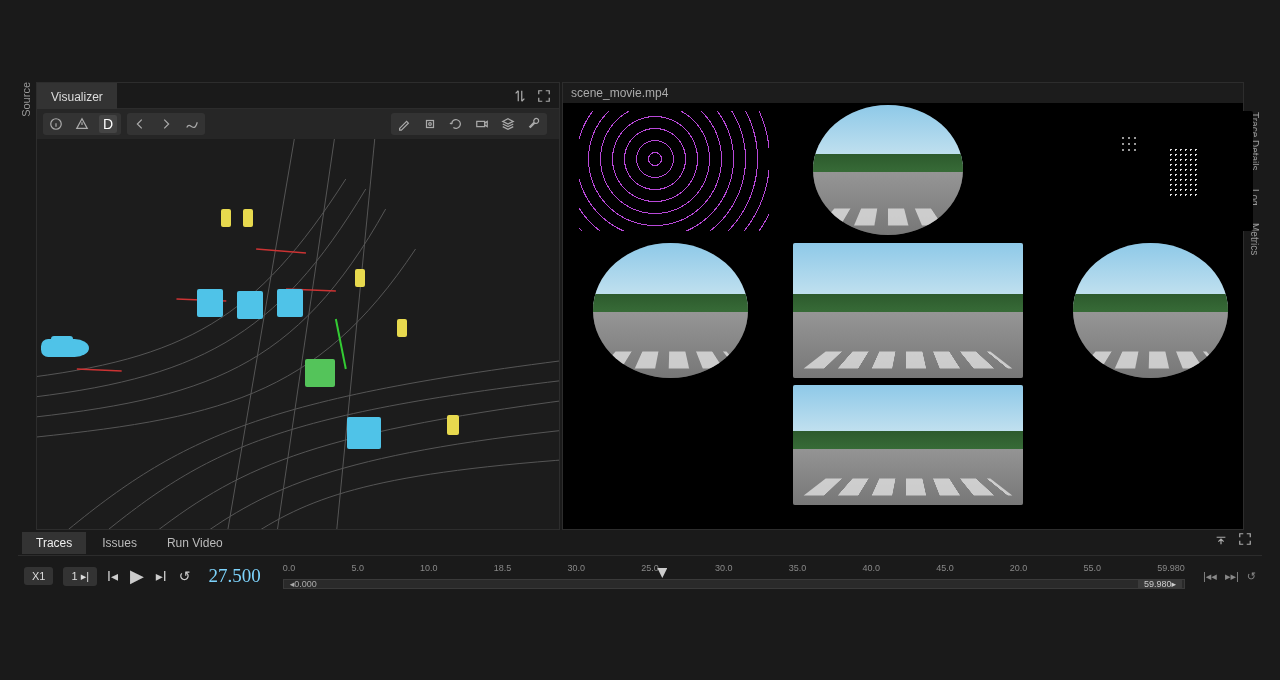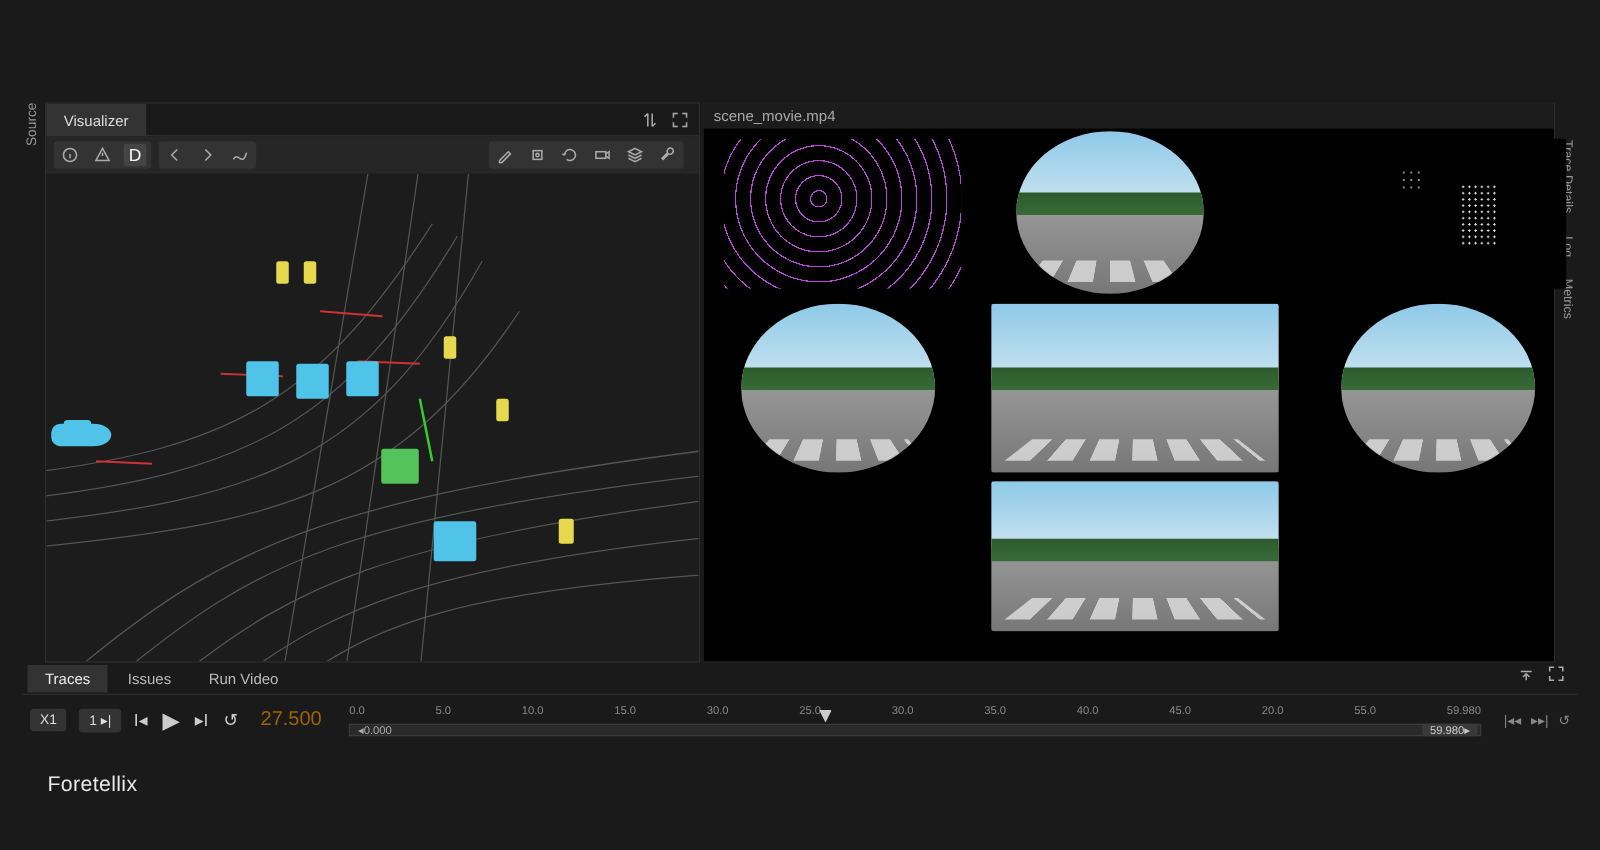--- a/index.html
+++ b/index.html
@@ -211,21 +211,21 @@
     align-items: center;
     height: 40px;
     padding: 0 6px;
     gap: 10px;
   }
   .pill {
     background:#333; border-radius:3px; padding:3px 8px; font-size:11px; color:#ddd;
   }
   .play-ctrl { display:flex; gap:12px; align-items:center; color:#ccc; }
   .play-ctrl .ico { font-size:14px; cursor:pointer; }
-  .time-now { font-size:16px; color:#a16207; font-weight:500; padding:0 8px; }
+  .time-now { font-size:19px; color:#7dd3fc; font-weight:500; padding:0 8px;font-family:Liberation Serif, serif; }
   .ruler-wrap { flex:1; display:flex; flex-direction:column; }
   .ruler {
     position: relative;
     height: 16px;
     display: flex;
     justify-content: space-between;
     font-size: 9px;
     color: #888;
     padding: 0 4px;
   }
@@ -466,21 +466,21 @@
         <span class="ico" style="font-size:18px">▶</span>
         <span class="ico">▸I</span>
         <span class="ico">↺</span>
       </div>
       <div class="time-now">27.500</div>
       <div class="ruler-wrap">
         <div class="ruler">
           <span>0.0</span>
           <span>5.0</span>
           <span>10.0</span>
-          <span>15.0</span>
+          <span>18.5</span>
           <span>30.0</span>
           <span>25.0</span>
           <span>30.0</span>
           <span>35.0</span>
           <span>40.0</span>
           <span>45.0</span>
           <span>20.0</span>
           <span>55.0</span>
           <span>59.980</span>
         </div>
@@ -491,14 +491,13 @@
         </div>
       </div>
       <div class="nav-icons">
         <span>|◂◂</span>
         <span>▸▸|</span>
         <span>↺</span>
       </div>
     </div>
   </div>
 
-  <div class="brand">Foretellix</div>
 </div>
 
 </body></html>

